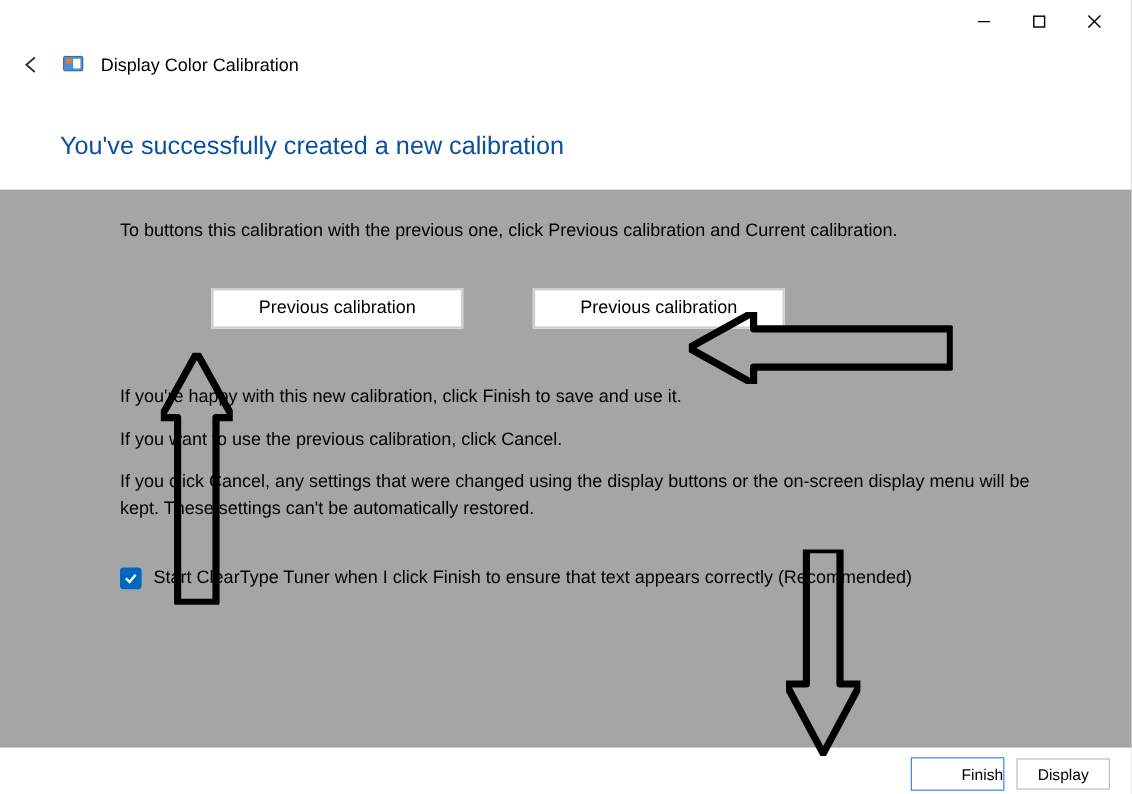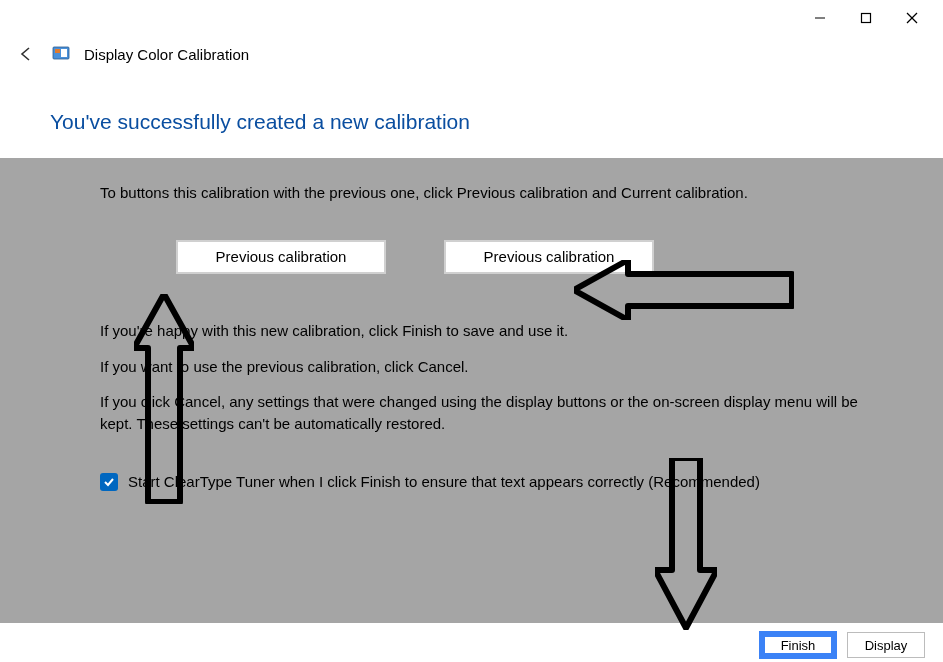--- a/index.html
+++ b/index.html
@@ -116,22 +116,23 @@
     .footer button {
       width: 78px;
       height: 26px;
       font-family: inherit;
       font-size: 13px;
       background: #fff;
       border: 1px solid #bcbcbc;
       cursor: pointer;
     }
     .footer button.primary {
-      border: 6px solid #3b82f6;
+      border: 1px solid #3b82f6;
       height: 28px;
+      text-align: right;
     }
     
     .anno {
       position: absolute;
       pointer-events: none;
     }
   </style>
 </head>
 <body>
 

